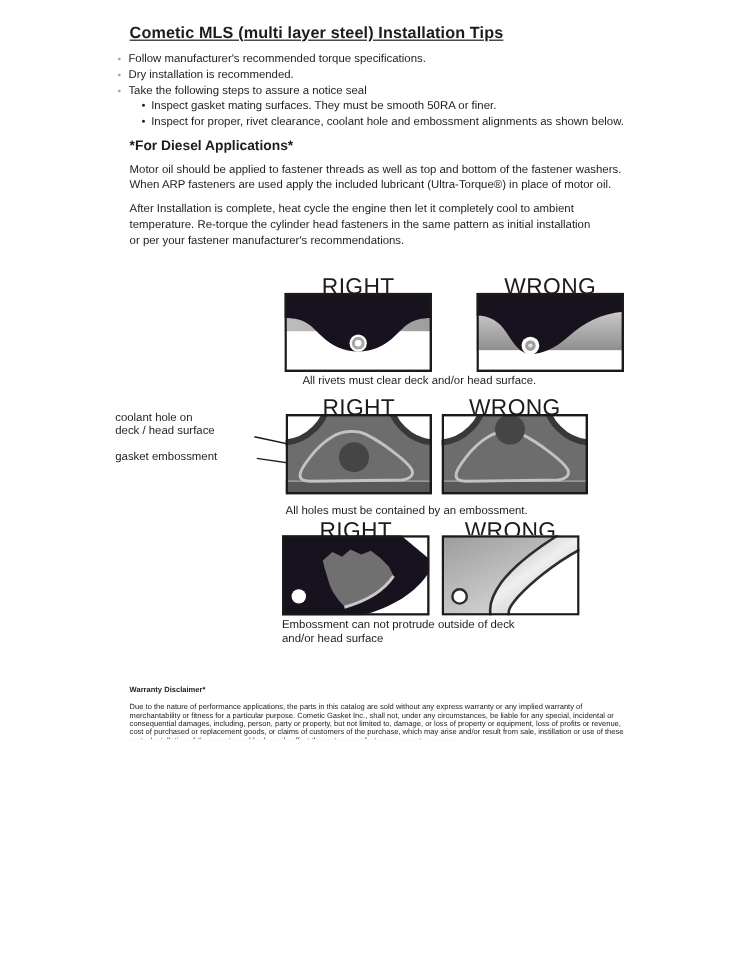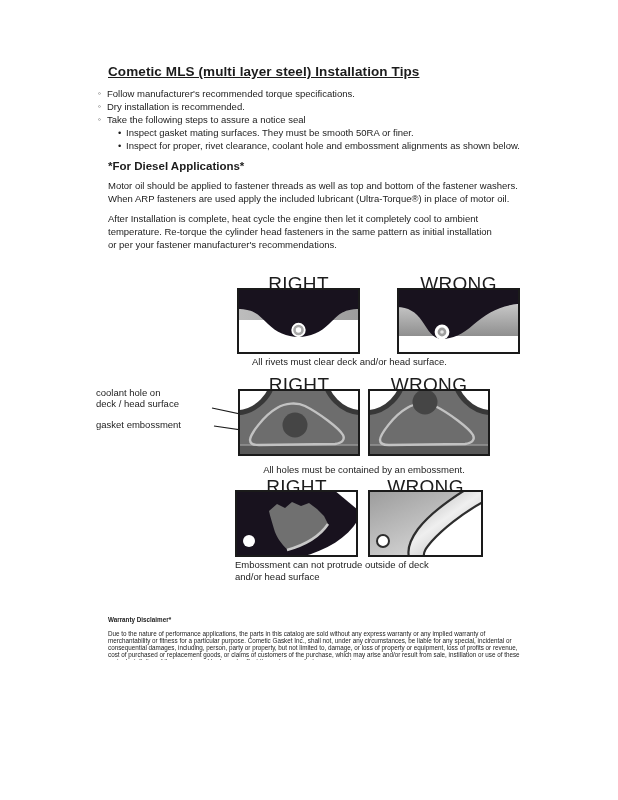--- a/index.html
+++ b/index.html
@@ -1,17 +1,17 @@
 <!DOCTYPE html>
 <html><head>
 <meta charset="utf-8">
 <style>
   html,body{margin:0;padding:0;background:#fff;}
   .page{position:relative;width:618px;height:616px;background:#ffffff;overflow:hidden;
-        font-family:"Liberation Sans", sans-serif;color:#1c1c1c;margin-top:44px;}
+        font-family:"Liberation Sans", sans-serif;color:#1c1c1c;}
 
   .title{position:absolute;left:108px;top:20px;margin:0;font-size:13.5px;font-weight:bold;
          text-decoration:underline;letter-spacing:.1px;}
 
   .bullets{position:absolute;left:98px;top:43px;font-size:9.5px;line-height:13px;width:430px;}
   .b{display:flex;}
   .b .m{width:9px;flex:0 0 9px;font-size:8px;line-height:13px;}
   .b.sub{padding-left:20px;}
   .b.sub .m{width:8px;flex:0 0 8px;font-size:9.5px;}
 
@@ -135,21 +135,21 @@
     <rect width="122" height="67" fill="#6d6d6d"></rect>
     <circle cx="-4" cy="-16" r="40" fill="#ffffff" stroke="#383838" stroke-width="5"></circle>
     <circle cx="126" cy="-16" r="40" fill="#ffffff" stroke="#383838" stroke-width="5"></circle>
     <rect x="0" y="56" width="122" height="11" fill="#595959"></rect>
     <line x1="0" y1="56" x2="122" y2="56" stroke="#969696" stroke-width="1.4"></line>
     <path d="M12,51 C12,46 25,27 39,19 C47,14 59,13 67,17 C81,24 101,39 105,46 C107,50 105,54 97,55 L21,56 C14,56 12,54 12,51 Z" fill="none" stroke="#c2c2c2" stroke-width="2.4"></path>
     <circle cx="57" cy="13" r="12.5" fill="#454545"></circle>
     <rect x="1" y="1" width="120" height="65" fill="none" stroke="#1a1a1a" stroke-width="2"></rect>
   </svg>
 
-  <div class="dg-caption" style="left:238px;top:420px;width:252px;text-align:center;">All holes must be contained by an embossment.</div>
+  <div class="dg-caption" style="left:238px;top:420px;width:252px;">All holes must be contained by an embossment.</div>
 
   <div class="dg-label" style="left:235px;top:432px;width:123px;">RIGHT</div>
   <div class="dg-label" style="left:368px;top:432px;width:115px;">WRONG</div>
 
   <svg class="dg-svg" style="left:235px;top:446px;" width="123" height="67" viewBox="0 0 123 67">
     <rect width="123" height="67" fill="#18121e"></rect>
     <path d="M99,0 H123 V20 Z" fill="#ffffff"></path>
     <path d="M123,30 C112,48 92,60 66,67 H123 Z" fill="#ffffff"></path>
     <path d="M34,21 L42,14 L50,18 L57,12 L66,16 L74,13 L82,19 L89,26 L93,34 C85,46 70,55 53,60 C46,54 41,46 39,39 C37,32 35,26 34,21 Z" fill="#707070"></path>
     <path d="M93,34 C85,46 70,55 52,60" fill="none" stroke="#c8c8c8" stroke-width="2.6"></path>

